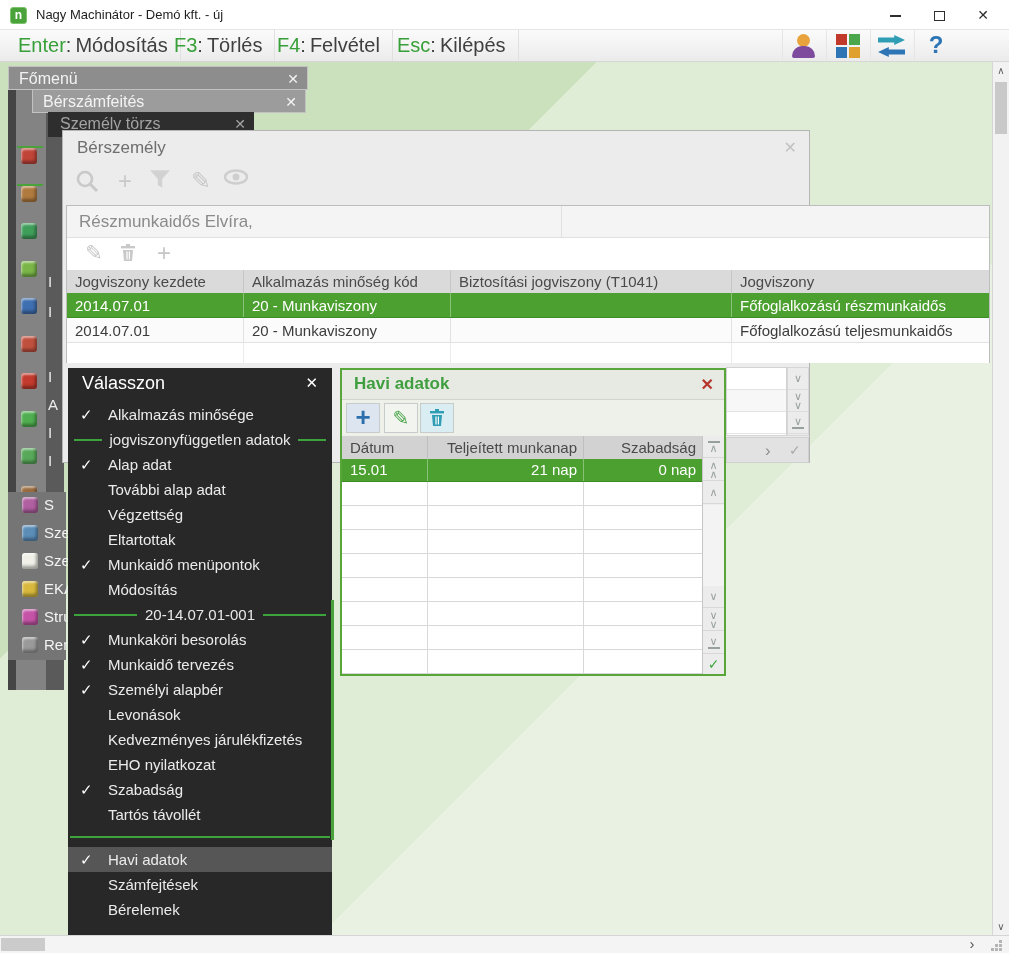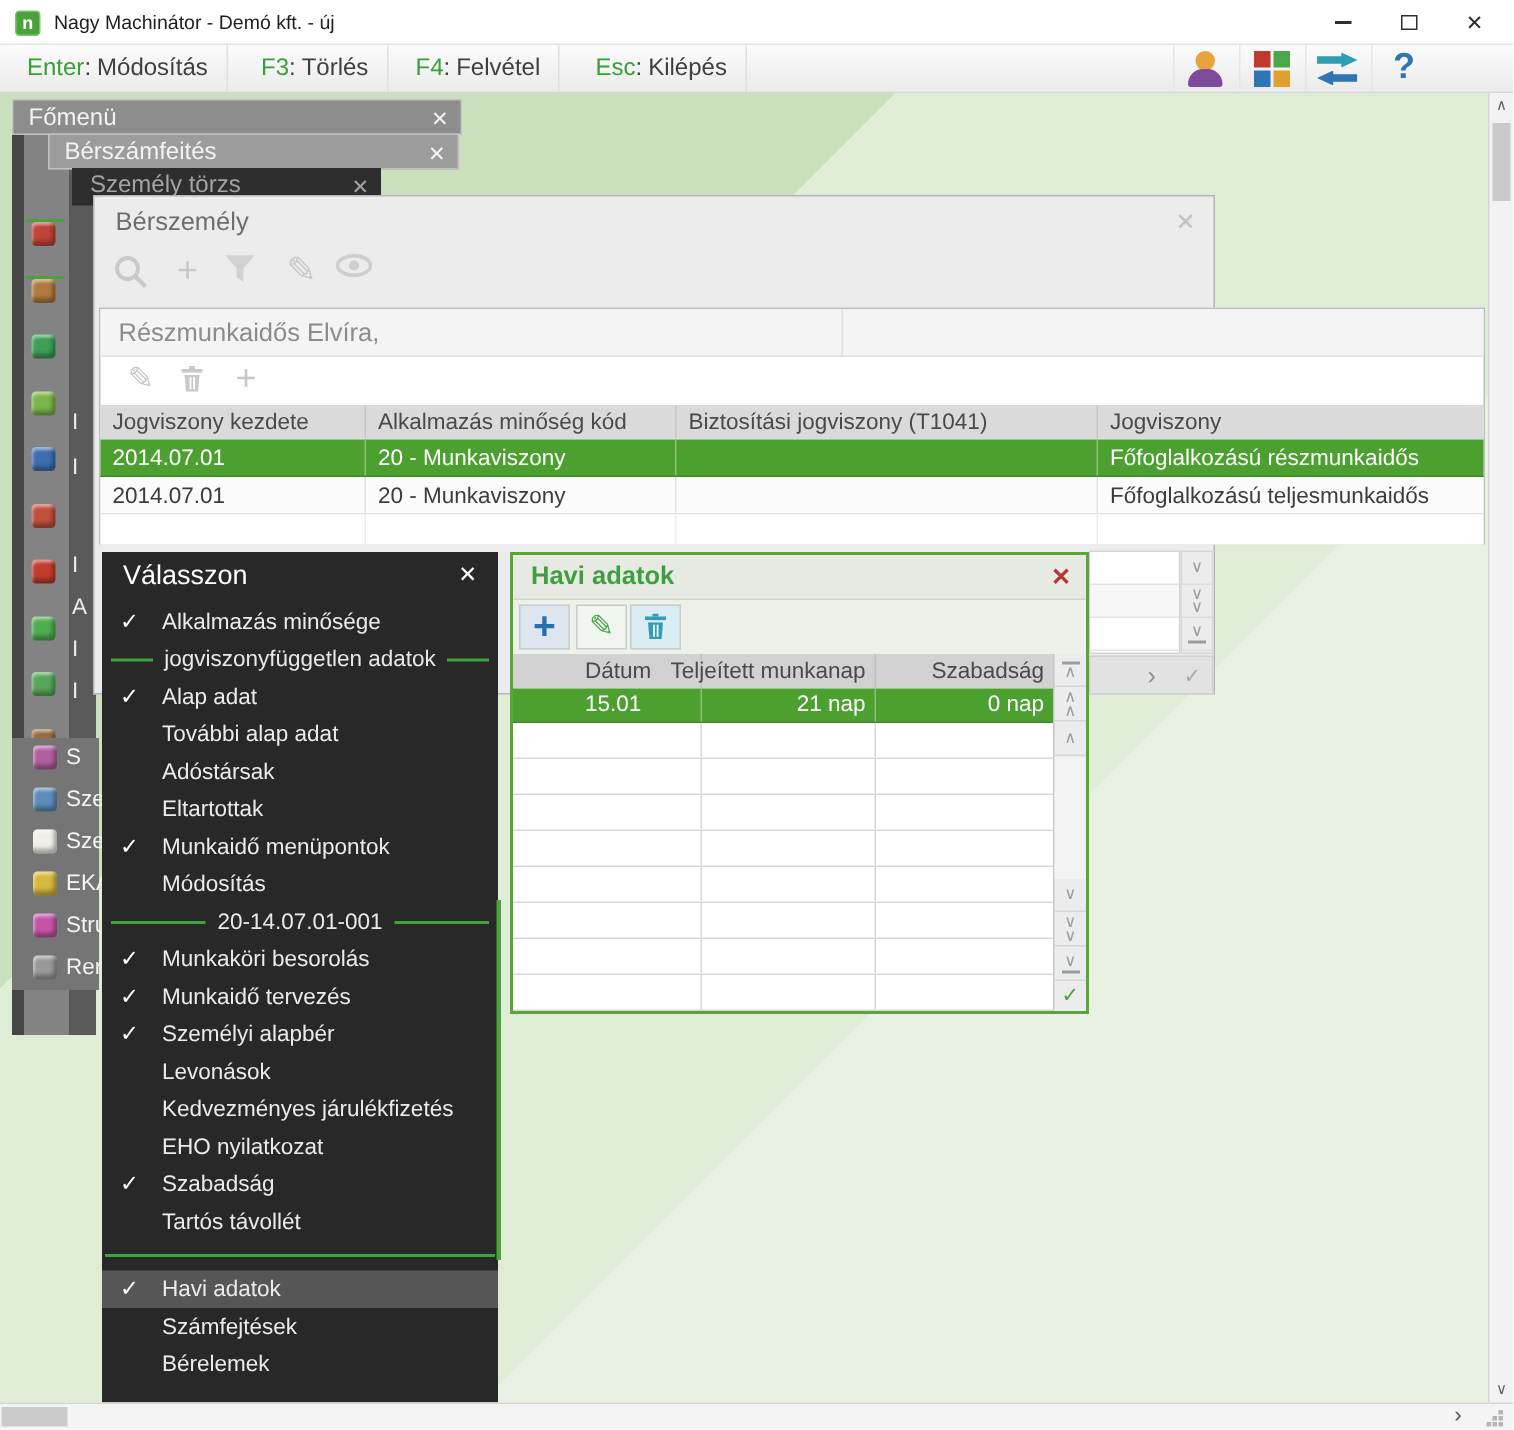--- a/index.html
+++ b/index.html
@@ -16,21 +16,21 @@
   .app-logo { position:absolute; left:10px; top:7px; width:17px; height:17px; background:#4aa33a; border:1px solid #7cc46c; border-radius:3px; color:#fff; font-size:12px; font-weight:bold; text-align:center; line-height:15px; }
   .app-title { position:absolute; left:36px; top:7px; font-size:13px; color:#1e1e1e; }
   .winbtn { position:absolute; top:0; width:44px; height:30px; text-align:center; line-height:30px; color:#2e2e2e; }
   .winbtn.min { left:873px; } .winbtn.max { left:917px; } .winbtn.cls { left:961px; font-size:14px; }
   .min-glyph { display:inline-block; width:11px; border-top:2px solid #2e2e2e; vertical-align:middle; }
   .max-glyph { display:inline-block; width:11px; height:10px; border:1.5px solid #2e2e2e; vertical-align:middle; }
   .x-icon::before { content:"✕"; }
 
   
   .toolbar { position:absolute; left:0; top:30px; width:1009px; height:32px; background:linear-gradient(#fbfbfb,#ebebeb); border-bottom:1px solid #d6d6d6; }
-  .tb-item { position:absolute; top:0; height:31px; line-height:31px; padding:0 12px; font-size:16px; border-right:1px solid #e0e0e0; }
+  .tb-item { position:absolute; top:0; height:31px; line-height:31px; padding:0 12px; font-size:20px; border-right:1px solid #e0e0e0; }
   .tb-key { color:#38a038; } .tb-key::after { content:":"; color:#3f3f3f; margin-right:4px; }
   .tb-label { color:#3f3f3f; }
   .tb-icon-cell { position:absolute; top:0; width:42px; height:31px; border-left:1px solid #e6e6e6; }
   .person-head { position:absolute; left:14px; top:4px; width:13px; height:13px; border-radius:50%; background:#e8a33d; }
   .person-body { position:absolute; left:9px; top:16px; width:23px; height:12px; border-radius:10px 10px 2px 2px; background:#7d4a9e; }
   .sq { position:absolute; width:11px; height:11px; }
   .arrow-r { position:absolute; left:7px; top:5px; width:27px; height:10px; background:#2f9db4; clip-path:polygon(0 25%,60% 25%,60% 0,100% 50%,60% 100%,60% 75%,0 75%); }
   .arrow-l { position:absolute; left:7px; top:17px; width:27px; height:10px; background:#2e75b6; clip-path:polygon(100% 25%,40% 25%,40% 0,0 50%,40% 100%,40% 75%,100% 75%); }
   .help-glyph::before { content:"?"; } 
   .help-glyph { position:absolute; left:0; top:0; width:42px; text-align:center; line-height:30px; font-size:24px; font-weight:bold; color:#2e75b6; }
@@ -113,21 +113,21 @@
   .havi-header { position:absolute; left:0; top:0; width:382px; height:30px; background:#e7eae3; border-bottom:1px solid #d0d5cc; }
   .havi-title { position:absolute; left:12px; top:4px; font-size:17px; font-weight:600; color:#3f9e3f; }
   .havi-x { position:absolute; right:10px; top:5px; color:#b5382e; font-size:16px; font-weight:bold; }
   .havi-toolbar { position:absolute; left:0; top:30px; width:382px; height:36px; background:#eef0ea; }
   .havi-btn { position:absolute; top:3px; width:34px; height:30px; text-align:center; border:1px solid #c6ccc9; }
   .havi-btn.add { left:4px; background:#dde6f0; color:#2d6fad; font-size:26px; font-weight:bold; line-height:26px; }
   .havi-btn.edit { left:42px; background:#f2f5ef; color:#4aa54a; font-size:20px; line-height:28px; }
   .havi-btn.del { left:78px; background:#d9edf2; line-height:28px; }
   .havi-thead { position:absolute; left:0; top:66px; width:360px; height:23px; background:#d2d2d2; font-size:15px; color:#4a4a4a; }
   .hcell { position:absolute; top:0; height:100%; line-height:23px; border-right:1px solid #bfbfbf; overflow:hidden; white-space:nowrap; }
-  .hA { left:0; width:86px; padding-left:8px;margin-left:40px; } .hB { left:86px; width:156px; text-align:right; padding-right:6px; } .hC { left:242px; width:118px; text-align:right; padding-right:6px; }
+  .hA { left:0; width:86px; padding-left:8px; } .hB { left:86px; width:156px; text-align:right; padding-right:6px; } .hC { left:242px; width:118px; text-align:right; padding-right:6px; }
   .hrow-sel { position:absolute; left:0; top:89px; width:360px; height:23px; background:#4ba02f; color:#fff; font-size:15px; border-bottom:1px solid #3e8c26; }
   .hrow-sel .hcell { border-right:1px solid rgba(255,255,255,.35); line-height:22px; }
   .havi-empty { position:absolute; left:0; top:112px; width:360px; }
   .herow { height:24px; border-bottom:1px solid #d8d8d8; position:relative; background:#fff; }
   .herow .hcell { border-right:1px solid #d8d8d8; }
   .havi-strip { position:absolute; left:360px; top:66px; width:22px; height:238px; background:#ececec; border-left:1px solid #c6c6c6; }
   .scell { position:absolute; left:0; width:21px; height:22px; border-bottom:1px solid #d8d8d8; display:flex; flex-direction:column; align-items:center; justify-content:center; color:#98a09e; font-size:11px; line-height:9px; }
   .scell.track { background:#f3f3f3; }
   .scell .c-check::before { color:#3fa53f; font-size:14px; }
 
@@ -350,21 +350,21 @@
           <span>jogviszonyfüggetlen adatok</span>
         </div>
       <div class="vrow">
           <span class="vcheck"></span>
           <span class="vlabel">Alap adat</span>
         </div>
       <div class="vrow">
           <span class="vlabel">További alap adat</span>
         </div>
       <div class="vrow">
-          <span class="vlabel">Adóstársak</span>
+          <span class="vlabel">Végzettség</span>
         </div>
       <div class="vrow">
           <span class="vlabel">Eltartottak</span>
         </div>
       <div class="vrow">
           <span class="vcheck"></span>
           <span class="vlabel">Munkaidő menüpontok</span>
         </div>
       <div class="vrow">
           <span class="vlabel">Módosítás</span>

